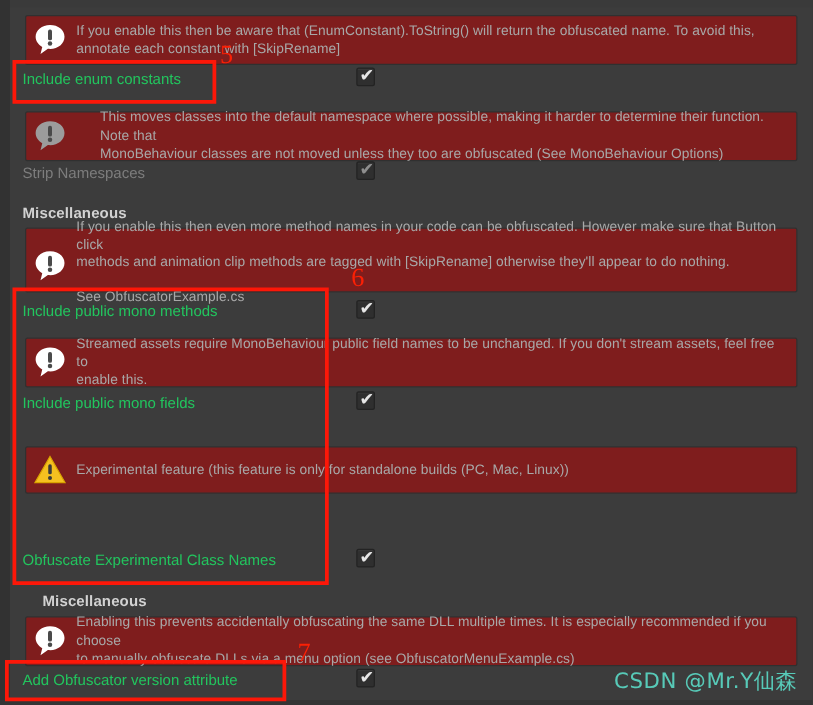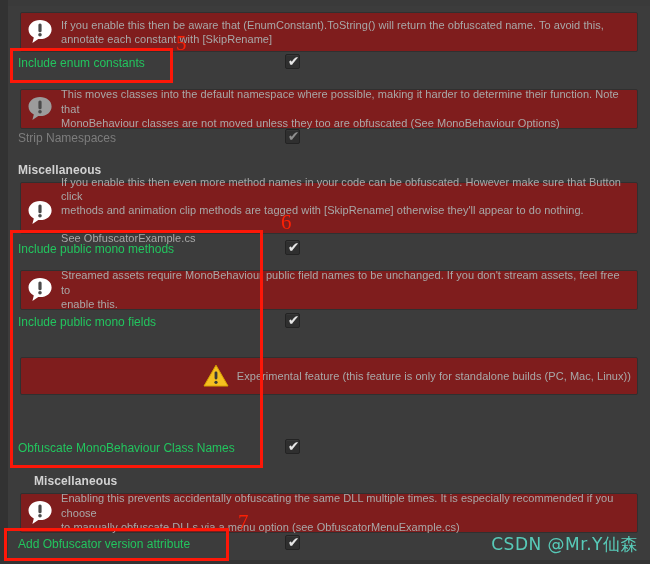--- a/index.html
+++ b/index.html
@@ -187,21 +187,21 @@
 annotate each constant with [SkipRename]</div>
     </div>
 
     <div class="row" style="top:53px;">
       <div class="lbl">Include enum constants</div>
       <div class="cbox">
         <div class="tick">✔</div>
       </div>
     </div>
 
-    <div class="helpbox" style="left:12px; right:12px; top:89px; height:40px;">
+    <div class="helpbox" style="left:12px; right:12px; top:89px; height:40px;gap:19px;">
       <div class="hb-icon">
         <svg width="28" height="28" viewBox="0 0 28 28">
           <path d="M14 2C7.5 2 2.5 6.2 2.5 11.4c0 3.4 2.1 6.4 5.3 8.1l-1.4 5.6 5.9-4.1c.6.07 1.2.11 1.8.11 6.5 0 11.5-4.2 11.5-9.7S20.5 2 14 2z" fill="#9c9c9c"></path>
           <rect x="12.4" y="5.6" width="3.2" height="8.6" rx="1.5" fill="#4a4a4a"></rect>
           <circle cx="14" cy="16.8" r="1.8" fill="#4a4a4a"></circle>
         </svg>
       </div>
       <div class="hb-text">This moves classes into the default namespace where possible, making it harder to determine their function. Note that
 MonoBehaviour classes are not moved unless they too are obfuscated (See MonoBehaviour Options)</div>
     </div>
@@ -248,34 +248,34 @@
 enable this.</div>
     </div>
 
     <div class="row" style="top:312px;">
       <div class="lbl">Include public mono fields</div>
       <div class="cbox">
         <div class="tick">✔</div>
       </div>
     </div>
 
-    <div class="helpbox" style="left:12px; right:12px; top:357px; height:38px;justify-content:flex-end;">
+    <div class="helpbox" style="left:12px; right:12px; top:357px; height:38px;">
       <div class="hb-icon">
         <svg width="26" height="26" viewBox="0 0 26 26">
           <path d="M13 2.2 L25 23 L1 23 Z" fill="#f5c020" stroke="#d9a400" stroke-width="1"></path>
           <rect x="11.6" y="8.4" width="2.8" height="8" rx="1.3" fill="#3a3a3a"></rect>
           <circle cx="13" cy="19.3" r="1.6" fill="#3a3a3a"></circle>
         </svg>
       </div>
       <div class="hb-text">Experimental feature (this feature is only for standalone builds (PC, Mac, Linux))</div>
     </div>
 
 
     <div class="row" style="top:438px;">
-      <div class="lbl">Obfuscate MonoBehaviour Class Names</div>
+      <div class="lbl">Obfuscate Experimental Class Names</div>
       <div class="cbox">
         <div class="tick">✔</div>
       </div>
     </div>
 
     <div class="section-title" style="top:474px;padding-left:16px;">Miscellaneous</div>
 
     <div class="helpbox" style="left:12px; right:12px; top:493px; height:40px;">
       <div class="hb-icon">
         <svg width="28" height="28" viewBox="0 0 28 28">

